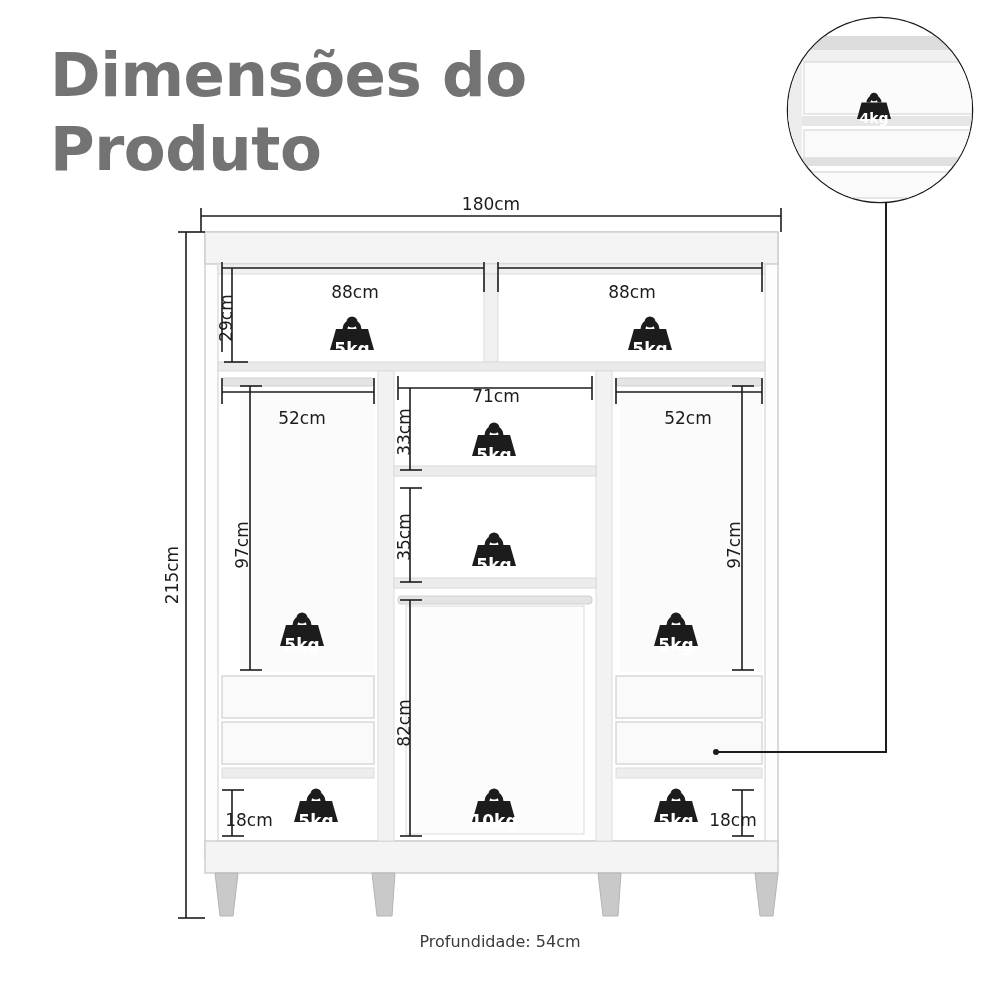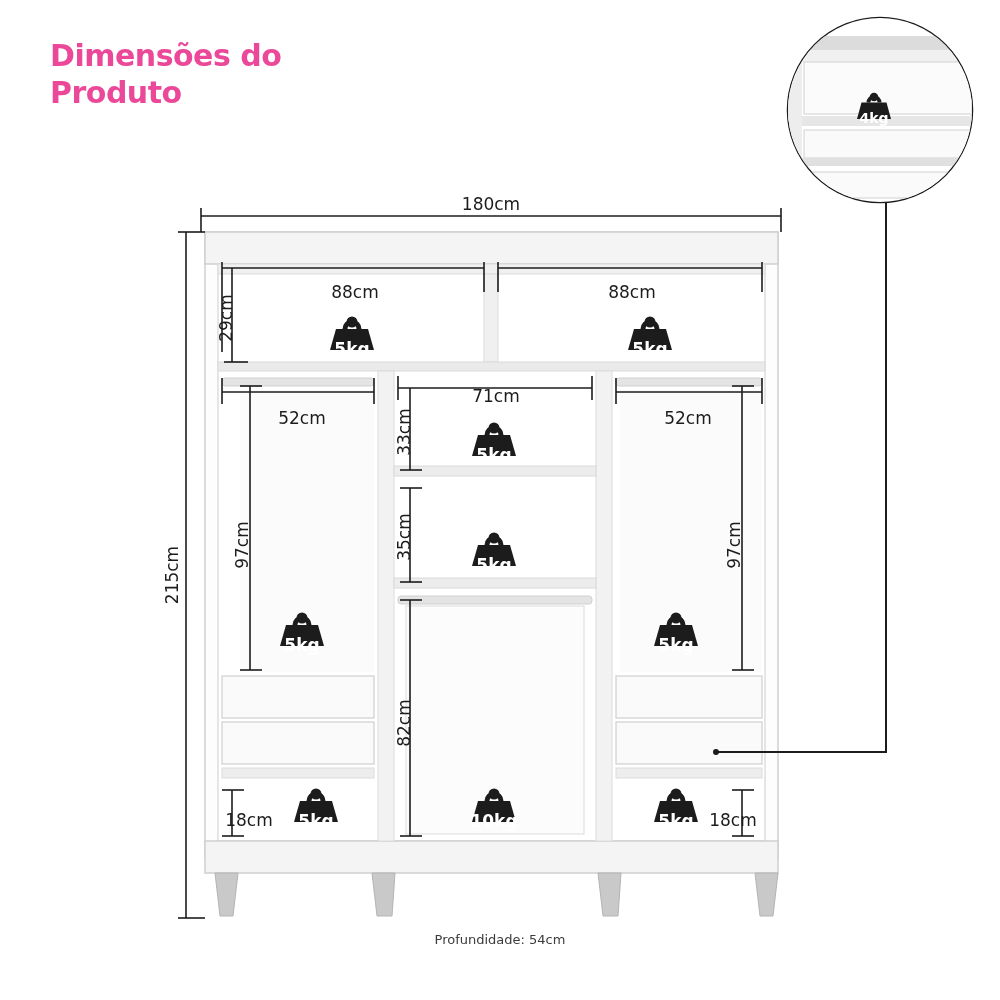--- a/index.html
+++ b/index.html
@@ -20,33 +20,33 @@
     width: 1000px;
     height: 1000px;
   }
   .title {
     position: absolute;
     left: 50px;
     top: 38px;
     width: 520px;
     font-family: "DejaVu Sans", sans-serif;
     font-weight: bold;
-    font-size: 30px;
+    font-size: 61px;
     line-height: 1.22;
-    color: #ec4899;
+    color: #737373;
     letter-spacing: -0.5px;
     white-space: pre-line;
   }
   .footer {
     position: absolute;
     left: 0;
     top: 932px;
     width: 1000px;
     text-align: center;
-    font-size: 13px;
+    font-size: 16px;
     color: #3b3b3b;
     font-family: "DejaVu Sans", sans-serif;
   }
   svg#wardrobe {
     position: absolute;
     left: 0; top: 0;
   }
   .dimlabel {
     font-family: "DejaVu Sans", sans-serif;
     font-size: 17px;

